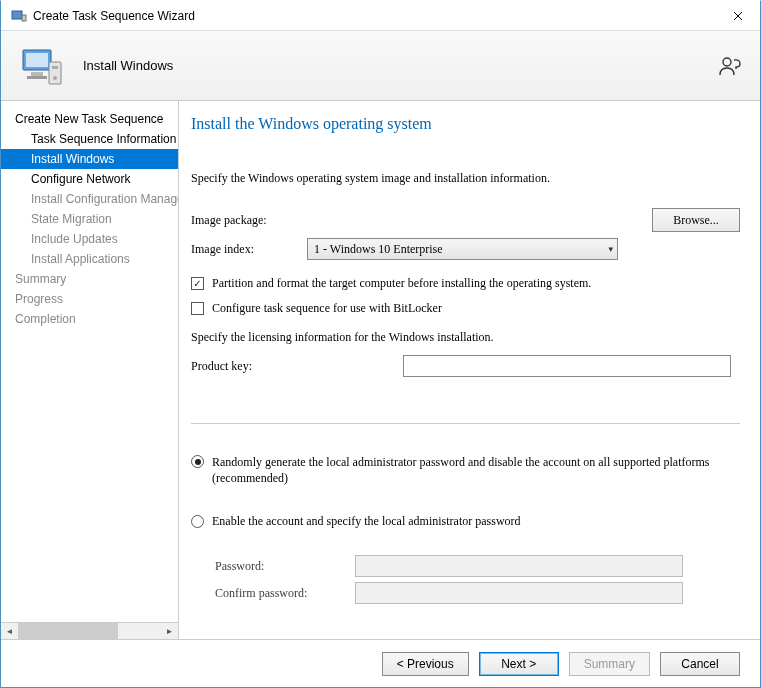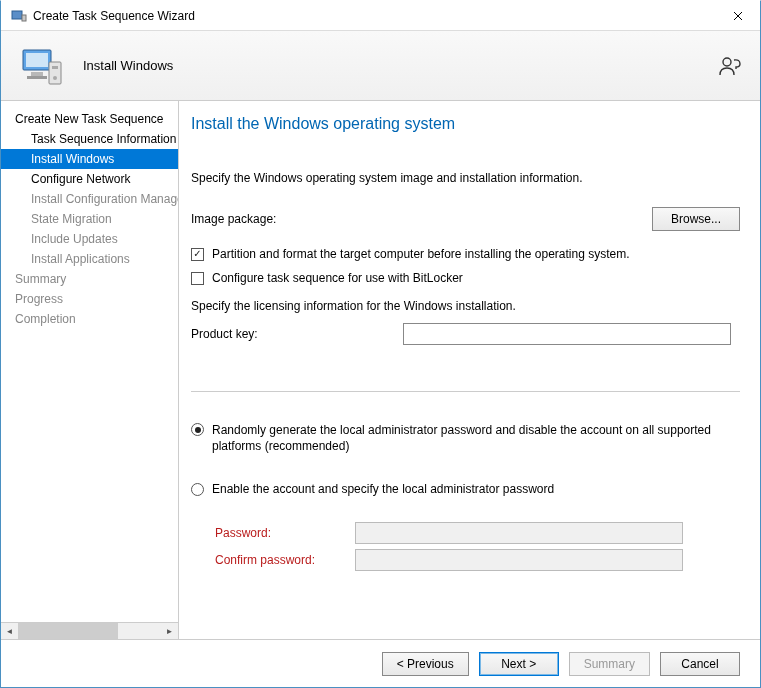--- a/index.html
+++ b/index.html
@@ -105,20 +105,21 @@
     }
     .sb-track { flex:1; background: #f0f0f0; height: 16px; display: flex; }
     .sb-thumb { width: 70%; background: #cdcdcd; height: 100%; }
 
     .content {
       flex: 1;
       padding: 14px 20px 10px 12px;
       display: flex;
       flex-direction: column;
       overflow: hidden;
+      font-family: Liberation Serif, serif;
     }
     .page-heading {
       color: #0066b3;
       font-size: 16px;
       font-weight: 400;
       margin-bottom: 38px;
     }
     .desc { font-size: 12px; margin-bottom: 22px; }
     .form-row {
       display: flex;
@@ -158,21 +159,21 @@
     .btn:disabled { color: #9a9a9a; border-color: #bbb; background: #f4f4f4; }
     .btn.default { border-color: #0078d7; box-shadow: inset 0 0 0 1px #7ab8e6; }
     .cb-row { display: flex; align-items: center; gap: 8px; margin: 10px 0 6px 0; font-size: 12px; }
     .cb { width: 13px; height: 13px; border: 1px solid #555; display: inline-flex; align-items: center; justify-content: center; font-size: 10px; color: #222; background: #fff; line-height:1;}
     .sep { height: 1px; background: #ccc; margin: 10px 0 14px 0; }
     .radio-row { display: flex; align-items: flex-start; gap: 8px; margin: 16px 0; font-size: 12px; }
     .radio { width: 13px; height: 13px; border: 1px solid #555; border-radius: 50%; display:inline-flex; align-items:center; justify-content:center; background:#fff; flex-shrink:0; margin-top:1px;}
     .radio-dot { width: 6px; height: 6px; border-radius: 50%; background: #222; }
     .pw-block { margin-left: 24px; margin-top: 10px; }
     .pw-row { display:flex; align-items:center; margin-bottom: 5px;}
-    .pw-lbl { width: 140px; font-size: 12px; color: #b91c1c; }
+    .pw-lbl { width: 140px; font-size: 12px; color: #404040; }
 
     .footer {
       border-top: 1px solid #ccc;
       height: 48px;
       display: flex;
       align-items: center;
       justify-content: flex-end;
       gap: 10px;
       padding: 15px 20px;
       background: #fff;
@@ -249,20 +250,27 @@
     <div class="content">
       <div class="page-heading">Install the Windows operating system</div>
       <div class="desc">Specify the Windows operating system image and installation information.</div>
 
       <div class="form-row">
         <div class="lbl">Image package:</div>
         <div style="flex:1"></div>
         <button class="btn" style="min-width:88px">Browse...</button>
       </div>
 
+      <div class="form-row">
+        <div class="lbl">Image index:</div>
+        <div class="select" style="width:311px">
+          <span>1 - Windows 10 Enterprise</span>
+          <span class="select-arrow">▾</span>
+        </div>
+      </div>
 
       <div class="cb-row">
         <span class="cb">✓</span>
         <span>Partition and format the target computer before installing the operating system.</span>
       </div>
       <div class="cb-row" style="margin-top:4px">
         <span class="cb"></span>
         <span>Configure task sequence for use with BitLocker</span>
       </div>
 

